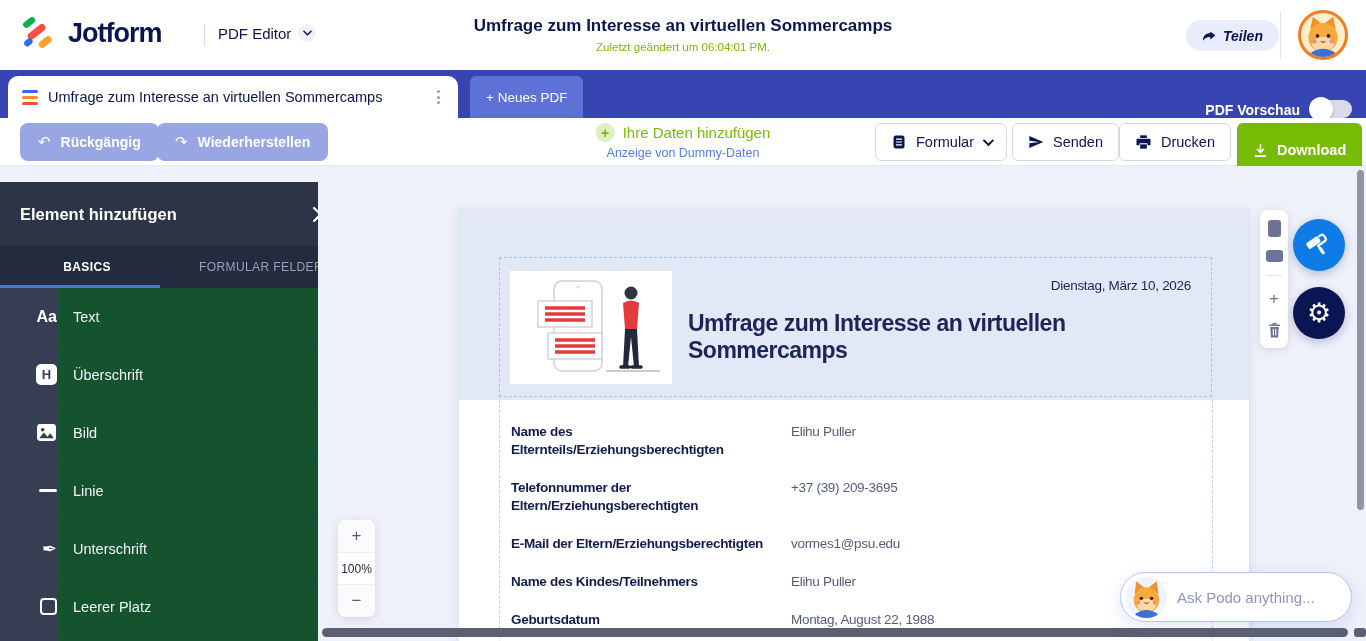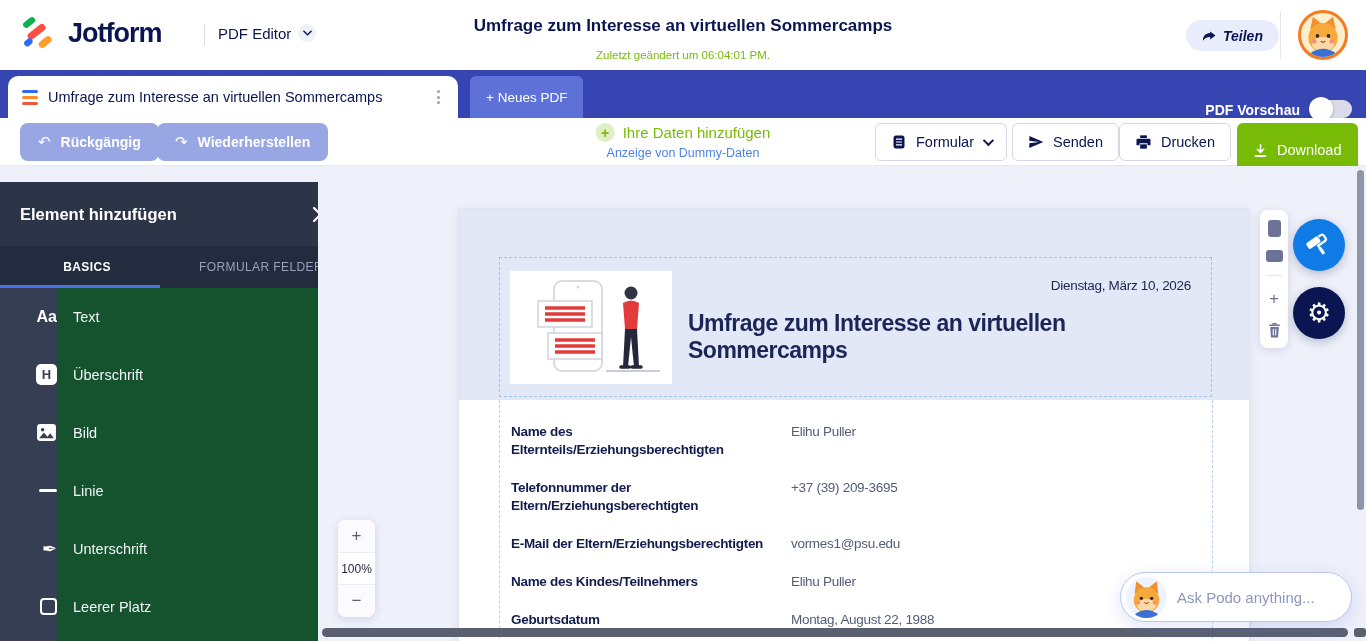--- a/index.html
+++ b/index.html
@@ -9,21 +9,21 @@
   
   .top { position:absolute; left:0; top:0; width:1366px; height:70px; background:#fff; }
   .brand { position:absolute; left:20px; top:15px; display:flex; align-items:center; gap:12px; cursor:pointer; }
   .brand-name { font-size:27px; font-weight:800; color:#0a1551; letter-spacing:-1px; }
   .top-divider { position:absolute; left:204px; top:24px; width:1px; height:22px; background:#d9dce8; }
   .product { position:absolute; left:218px; top:24px; display:flex; align-items:center; gap:7px; cursor:pointer; }
   .product-label { font-size:15px; color:#0a1551; }
   .chev-circle { width:18px; height:18px; border-radius:50%; background:#eef1f8; display:flex; align-items:center; justify-content:center; }
   .title-wrap { position:absolute; left:50%; transform:translateX(-50%); top:16px; text-align:center; width:600px; }
   .doc-title { font-size:17px; font-weight:700; color:#0a1551; }
-  .last-mod { font-size:11.5px; color:#78bb07; margin-top:13px; }
+  .last-mod { font-size:11.5px; color:#78bb07; margin-top:5px; }
   .share-btn { position:absolute; left:1186px; top:20px; height:31px; padding:0 16px; background:#e9edfb; border-radius:16px; display:flex; align-items:center; gap:7px; font-size:14px; font-weight:600; color:#0a1551; cursor:pointer; border:none;font-style:italic; }
   .hdr-vdiv { position:absolute; left:1280px; top:11px; width:1px; height:48px; background:#e3e6f0; }
   .avatar { position:absolute; left:1298px; top:10px; width:50px; height:50px; border-radius:50%; border:3px solid #f47b20; background:#fdeecd; overflow:hidden; cursor:pointer; }
 
   
   .tabbar { position:absolute; left:0; top:70px; width:1366px; height:48px; background:#3645b2; }
   .pdf-tab { position:absolute; left:8px; top:6px; width:450px; height:42px; background:#fff; border-radius:10px 10px 0 0; display:flex; align-items:center; padding:0 14px; gap:10px; cursor:pointer; }
   .tab-label { font-size:14.5px; color:#0a1551; white-space:nowrap; overflow:hidden; flex:1; }
   .tabdoc { display:inline-flex; flex-direction:column; gap:3px; width:16px; }
   .tabdoc i { display:block; height:3px; border-radius:2px; }
@@ -46,21 +46,21 @@
   .redo-btn { left:157px; }
   .adddata { position:absolute; left:50%; transform:translateX(-50%); top:5px; text-align:center; }
   .adddata-main { display:flex; align-items:center; gap:8px; cursor:pointer; }
   .green-plus { width:19px; height:19px; border-radius:50%; background:#def0c3; color:#78bb07; font-weight:700; font-size:14px; display:flex; align-items:center; justify-content:center; }
   .adddata-label { color:#78bb07; font-size:15px; }
   .dummy-link { display:inline-block; margin-top:4px; color:#4e83e9; font-size:12.5px; cursor:pointer; }
   .wbtn { position:absolute; top:5px; height:38px; background:#fff; border:1px solid #d4d8e6; border-radius:6px; color:#0a1551; font-size:14.5px; font-weight:500; display:flex; align-items:center; gap:9px; padding:0 15px; cursor:pointer; }
   .form-btn { left:875px; }
   .send-btn { left:1012px; }
   .print-btn { left:1119px; }
-  .dl-btn { position:absolute; left:1237px; top:5px; height:54px; background:#78bb07; border:none; border-radius:6px; color:#fff; font-size:14.5px; font-weight:400; display:flex; align-items:center; gap:9px; padding:0 16px; cursor:pointer; }
+  .dl-btn { position:absolute; left:1237px; top:5px; height:54px; background:#78bb07; border:none; border-radius:6px; color:#fff; font-size:14.5px; font-weight:700; display:flex; align-items:center; gap:9px; padding:0 16px; cursor:pointer; }
   .chev-dn { width:8px; height:8px; border-right:2px solid #0a1551; border-bottom:2px solid #0a1551; transform:rotate(45deg) translateY(-2px); }
 
   
   .lpanel { position:absolute; left:0; top:182px; width:348px; height:475px; background:#14532d; overflow:hidden; }
   .lp-head { height:64px; background:#2c3447; display:flex; align-items:center; justify-content:space-between; padding:0 20px; }
   .lp-title { color:#fff; font-size:16.5px; font-weight:700; }
   .lp-close { color:#fff; cursor:pointer; display:flex; }
   .lp-tabs { height:42px; background:#232b3e; display:flex; position:relative;justify-content:flex-end; }
   .lp-tab { flex:1; display:flex; align-items:center; justify-content:center; font-size:12px; letter-spacing:.4px; color:#98a1ba; cursor:pointer; }
   .lp-tab.active { color:#fff; font-weight:700; }

